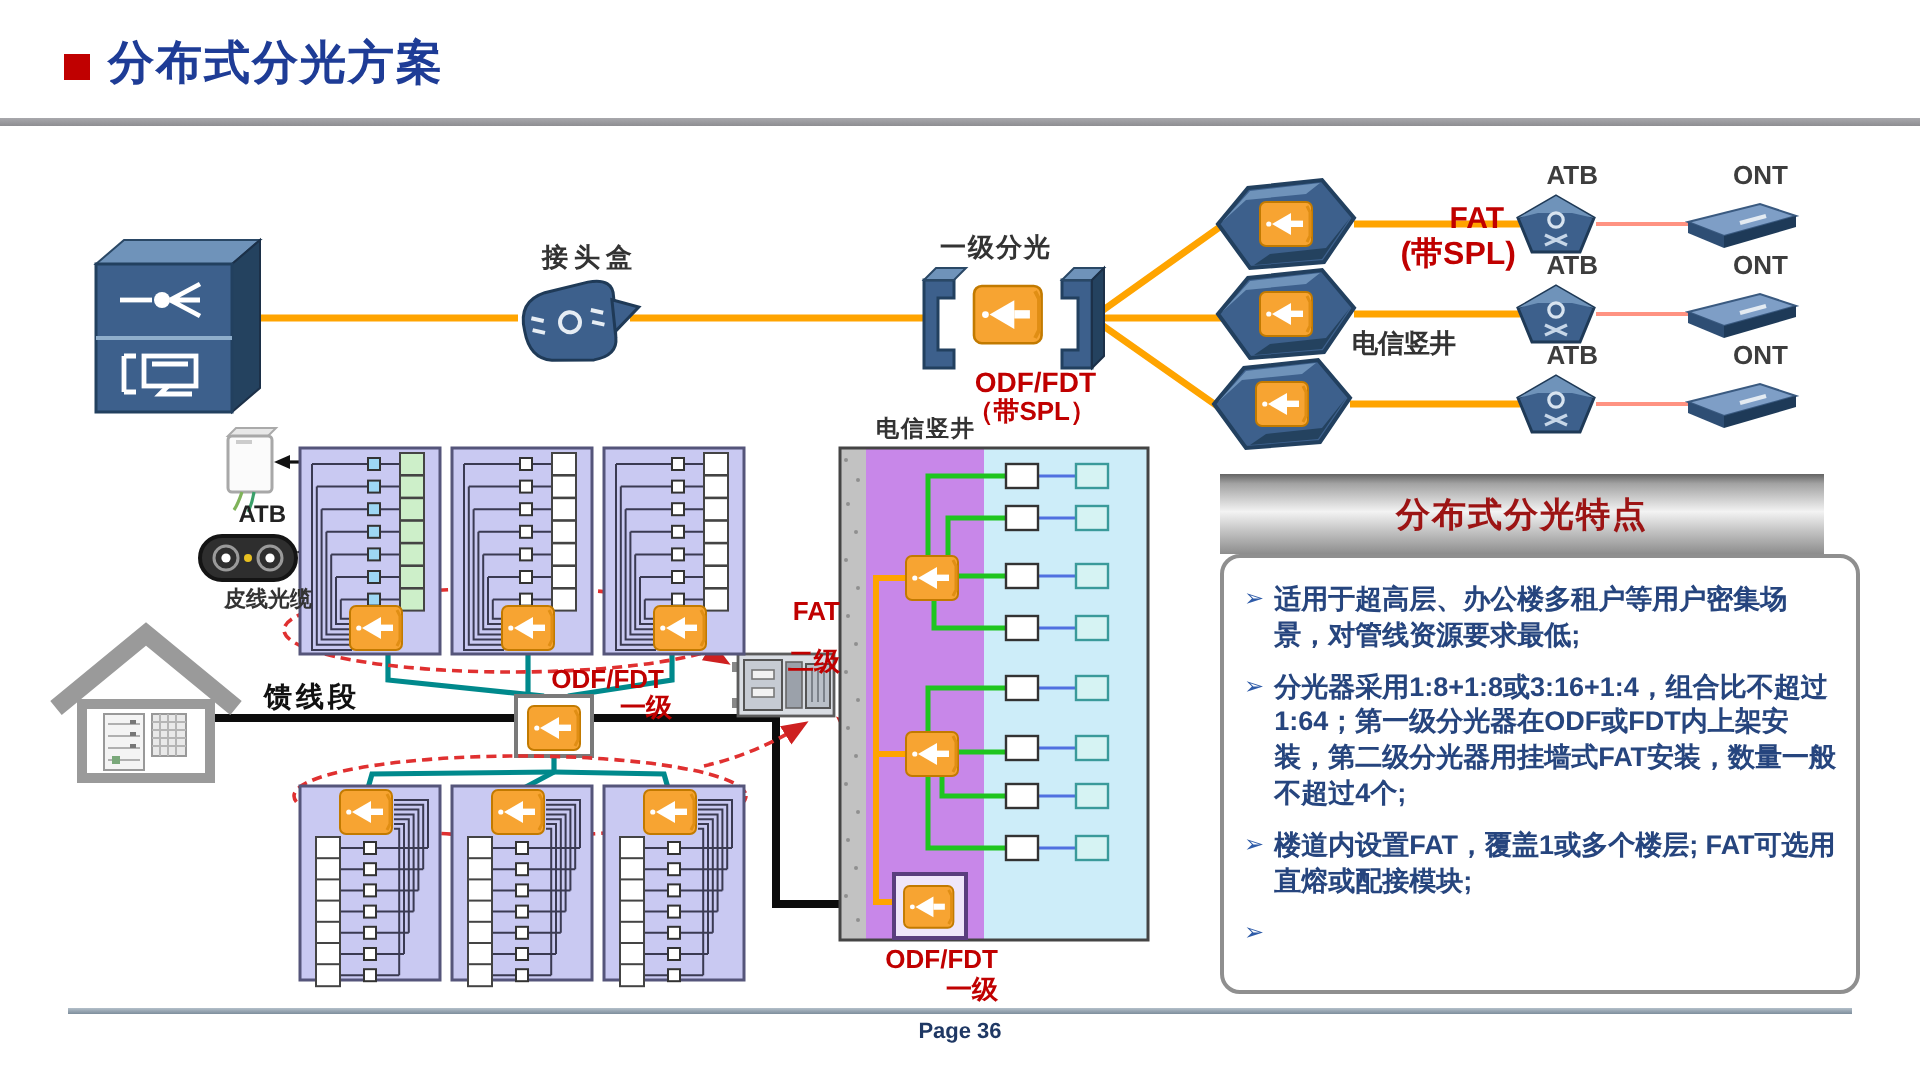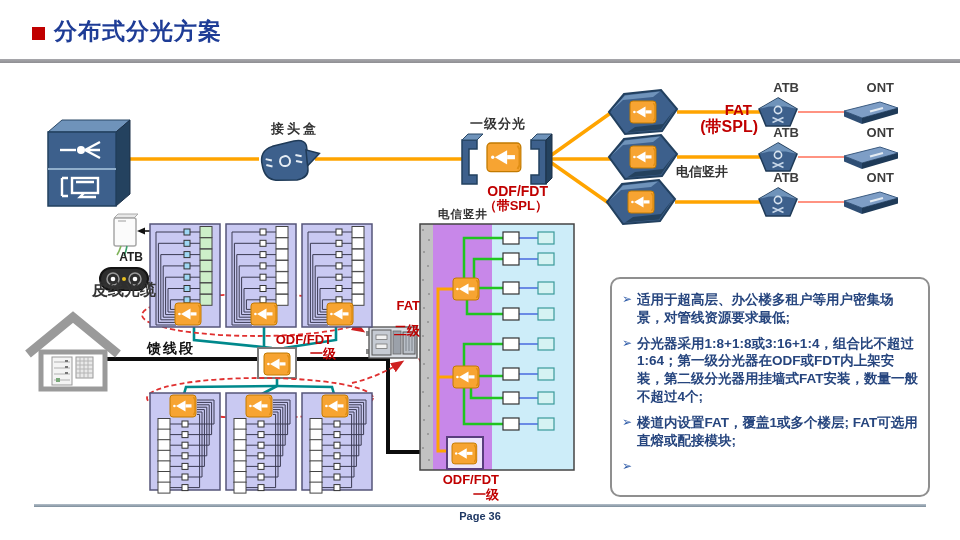--- a/index.html
+++ b/index.html
@@ -462,32 +462,33 @@
   <div class="lbl dk" style="left:676px;top:163px;font-size:13px;">电信竖井</div>
 
   <div class="lbl dk ctr" style="left:757px;top:80px;width:42px;font-size:13px;color:#3d3d3d;">ATB</div>
   <div class="lbl dk ctr" style="left:757px;top:125px;width:42px;font-size:13px;color:#3d3d3d;">ATB</div>
   <div class="lbl dk ctr" style="left:757px;top:170px;width:42px;font-size:13px;color:#3d3d3d;">ATB</div>
   <div class="lbl ctr" style="left:846px;top:80px;width:48px;font-size:13px;font-weight:600;color:#3d3d3d;">ONT</div>
   <div class="lbl ctr" style="left:846px;top:125px;width:48px;font-size:13px;font-weight:600;color:#3d3d3d;">ONT</div>
   <div class="lbl ctr" style="left:846px;top:170px;width:48px;font-size:13px;font-weight:600;color:#3d3d3d;">ONT</div>
 
   <div class="lbl ctr" style="left:109px;top:250px;width:34px;font-size:12px;font-weight:bold;color:#222;">ATB</div>
-  <div class="lbl dk ctr" style="left:92px;top:280px;width:64px;font-size:16px;">皮线光缆</div>
-  <div class="lbl" style="left:147px;top:340px;font-size:14px;font-weight:bold;color:#111;letter-spacing:2px;">馈线段</div>
+  <div class="lbl dk ctr" style="left:92px;top:292px;width:64px;font-size:11px;">皮线光缆</div>
+  <div class="lbl" style="left:132px;top:340px;font-size:14px;font-weight:bold;color:#111;letter-spacing:2px;">馈线段</div>
 
   <div class="lbl rd ctr" style="left:266px;top:332px;width:66px;font-size:13px;">ODF/FDT</div>
   <div class="lbl rd ctr" style="left:292px;top:345px;width:44px;font-size:13px;">一级</div>
   <div class="lbl rd ctr" style="left:372px;top:298px;width:48px;font-size:13px;">FAT</div>
   <div class="lbl rd ctr" style="left:372px;top:312px;width:48px;font-size:13px;margin-top:10px;">二级</div>
 
   <div class="lbl dk" style="left:438px;top:207px;font-size:11.5px;letter-spacing:1px;">电信竖井</div>
   <div class="lbl rd ctr" style="left:431px;top:472px;width:68px;font-size:13px;">ODF/FDT</div>
   <div class="lbl rd ctr" style="left:431px;top:486px;width:68px;font-size:13px;">一级</div>
 
+  <div class="abs" id="feat-header">分布式分光特点</div>
   <div class="abs" id="feat-body">
       <div class="feat-item">
         <span class="feat-marker">➢</span>
         <span class="feat-text">适用于超高层、办公楼多租户等用户密集场景，对管线资源要求最低;</span>
       </div>
       <div class="feat-item">
         <span class="feat-marker">➢</span>
         <span class="feat-text">分光器采用1:8+1:8或3:16+1:4，组合比不超过1:64；第一级分光器在ODF或FDT内上架安装，第二级分光器用挂墙式FAT安装，数量一般不超过4个;</span>
       </div>
       <div class="feat-item">

